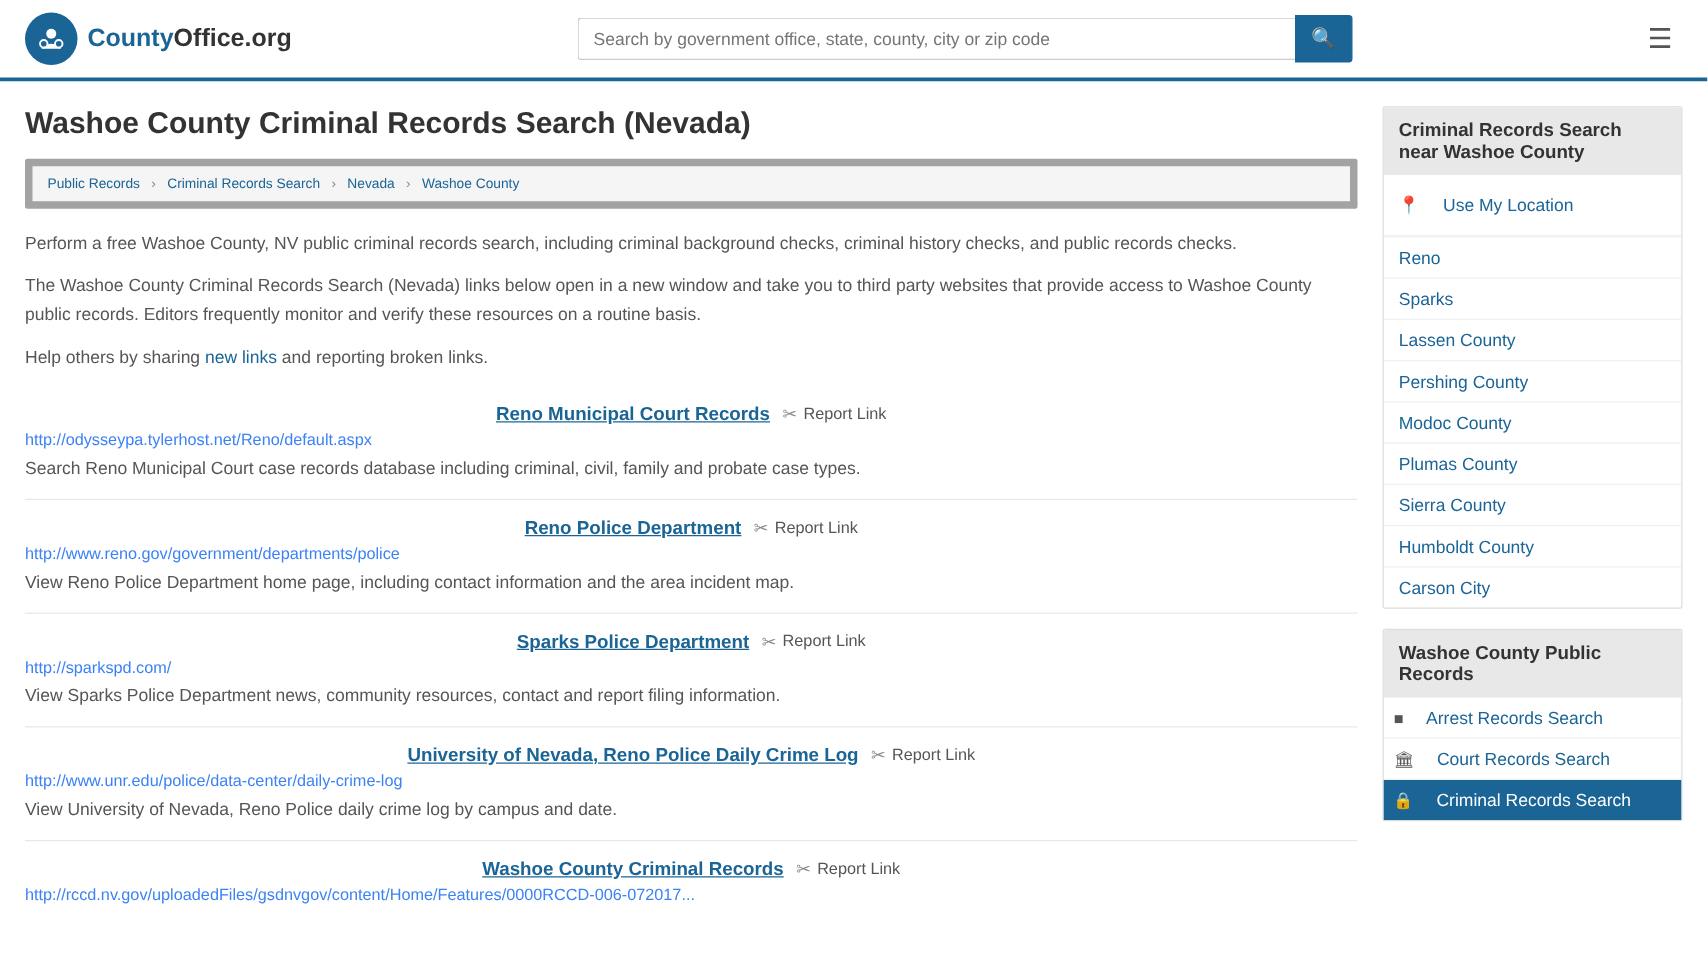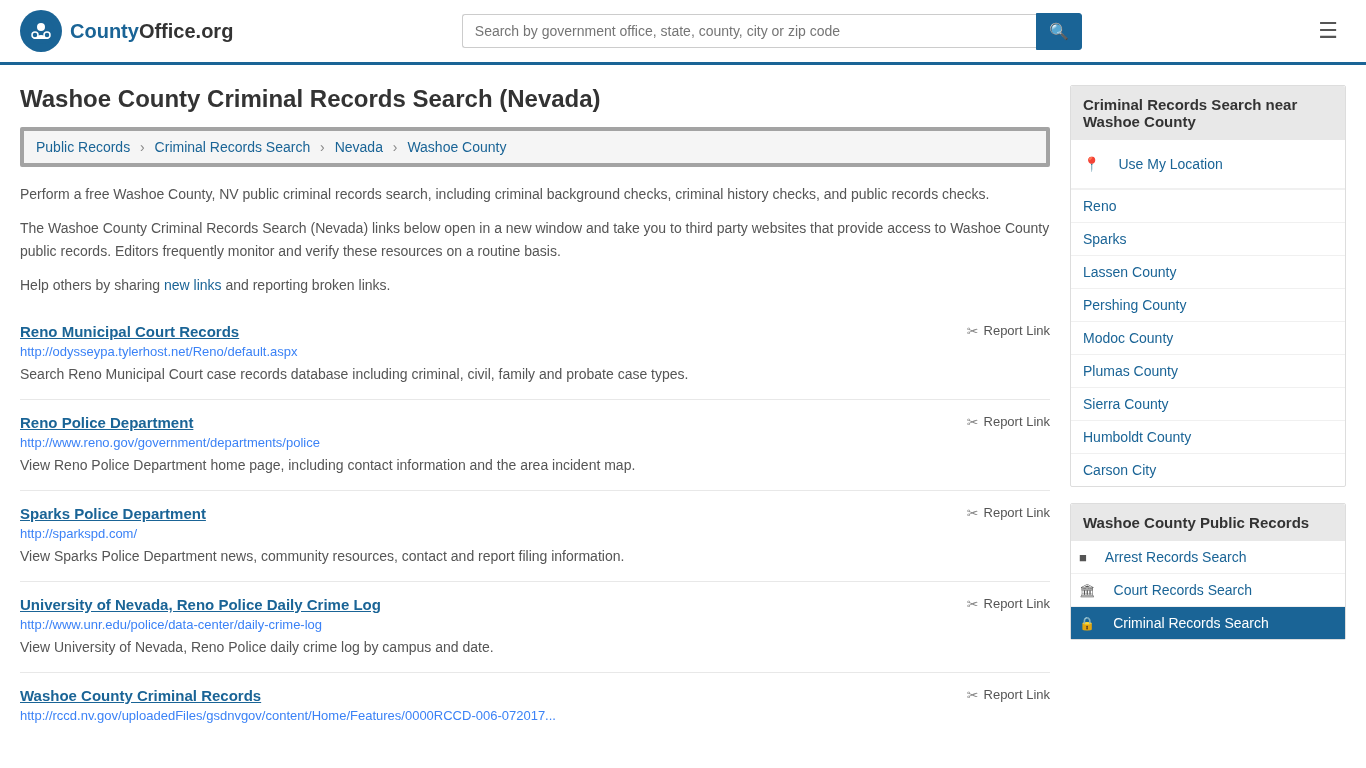--- a/index.html
+++ b/index.html
@@ -78,38 +78,38 @@
       display: flex;
       max-width: 1366px;
       margin: 0 auto;
       padding: 20px;
       gap: 20px;
     }
     #content {
       flex: 1;
     }
     #sidebar {
-      width: 276px;
+      width: 240px;
       flex-shrink: 0;
     }
 
     
     #page-title {
       font-size: 24px;
       font-weight: bold;
       color: #333;
       margin-bottom: 14px;
     }
 
     
     #breadcrumb {
       background: #f5f5f5;
-      border: 4px solid #a3a3a3;
-      padding: 8px 12px;
-      font-size: 14px;
+      border: 6px solid #a3a3a3;
+      padding: 8px 12px;
+      font-size: 11px;
       margin-bottom: 16px;
       border-radius: 2px;
       color: #555;
     }
     #breadcrumb a {
       color: #1a6496;
       text-decoration: none;
     }
     .bc-sep { margin: 0 6px; color: #888; }
 
@@ -127,21 +127,21 @@
 
     
     .record-item {
       border-bottom: 1px solid #e8e8e8;
       padding: 14px 0;
     }
     .record-item:last-child { border-bottom: none; }
     .record-header {
       display: flex;
       align-items: flex-start;
-      justify-content: space-between;
+      justify-content: center;
       margin-bottom: 4px;
     }
     .record-title {
       font-size: 15px;
       font-weight: bold;
       color: #1a6496;
       text-decoration: underline;
       cursor: pointer;
     }
     .report-link {

